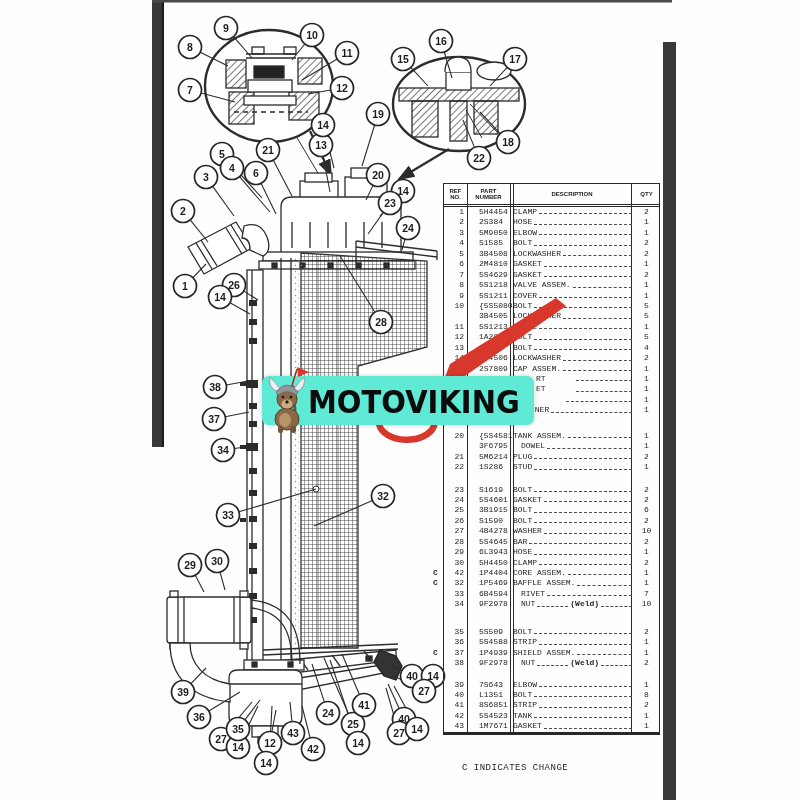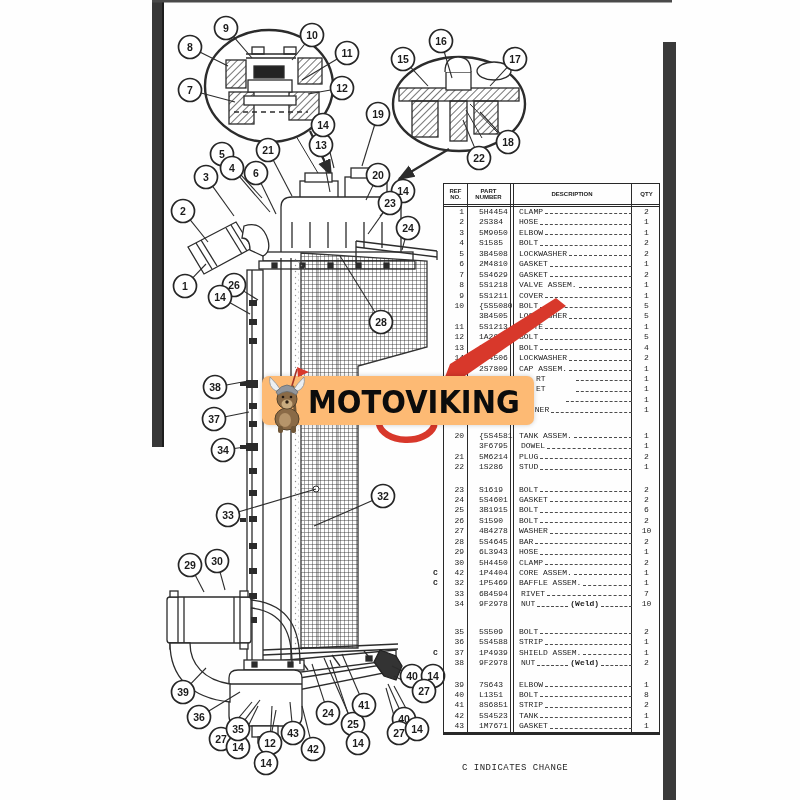--- a/index.html
+++ b/index.html
@@ -17,33 +17,33 @@
             linear-gradient(#2b2b2b,#2b2b2b) 187px 0 / 1px 100% no-repeat;
           border-bottom-width:3px;}
   .thead{display:flex;height:20px;border-bottom:3px double #282828;
          font-size:6px;font-weight:bold;line-height:6.5px;white-space:pre-line;
          align-items:center;text-align:center;color:#222;}
   .th-ref{width:23px;} .th-part{width:43px;} .th-desc{flex:1;} .th-qty{width:25px;}
   .tbody{position:relative;font-family:"Liberation Mono",monospace;font-size:8px;color:#1e1e1e;}
   .trow{display:flex;height:10.45px;line-height:10.6px;position:relative;}
   .c-ref{width:23px;text-align:right;padding-right:3px;box-sizing:border-box;}
   .c-part{width:43px;padding-left:12px;box-sizing:border-box;white-space:nowrap;}
-  .c-desc{flex:1;display:flex;min-width:0;padding-left:9px;box-sizing:border-box;white-space:nowrap;}
+  .c-desc{flex:1;display:flex;min-width:0;padding-left:3px;box-sizing:border-box;white-space:nowrap;}
   .c-qty{width:25px;text-align:center;}
   .leader{flex:1;border-bottom:1px dashed #4c4c4c;margin:0 2px 3px 2px;min-width:3px;}
   .cflag{position:absolute;left:-11px;top:0;font-size:8px;font-weight:bold;}
   .ind1{padding-left:11px!important;} .ind2{padding-left:20px!important;} .ind3{padding-left:26px!important;gap:28px;}
   .footnote{position:absolute;left:462px;top:763px;z-index:2;
             font-family:"Liberation Mono",monospace;font-size:9px;font-weight:normal;
             letter-spacing:.5px;color:#252525;}
 
   
   .swoosh{position:absolute;left:0;top:0;z-index:5;pointer-events:none;}
   .banner{position:absolute;left:262px;top:376px;width:272px;height:49px;z-index:6;
-          background:#fdba74;border-radius:7px;box-shadow:0 0 5px rgba(0,0,0,.20);}
+          background:#5eead4;border-radius:7px;box-shadow:0 0 5px rgba(0,0,0,.20);}
   .banner-text{position:absolute;left:46px;top:7px;
                font-family:"DejaVu Sans",sans-serif;font-weight:900;font-size:29px;
                color:#0c0c0c;letter-spacing:0;transform:scaleY(1.1);transform-origin:top left;
                white-space:nowrap;}
   .mascot{position:absolute;left:2px;top:-13px;}
 </style>
 </head>
 <body>
 
 <div class="stage">

